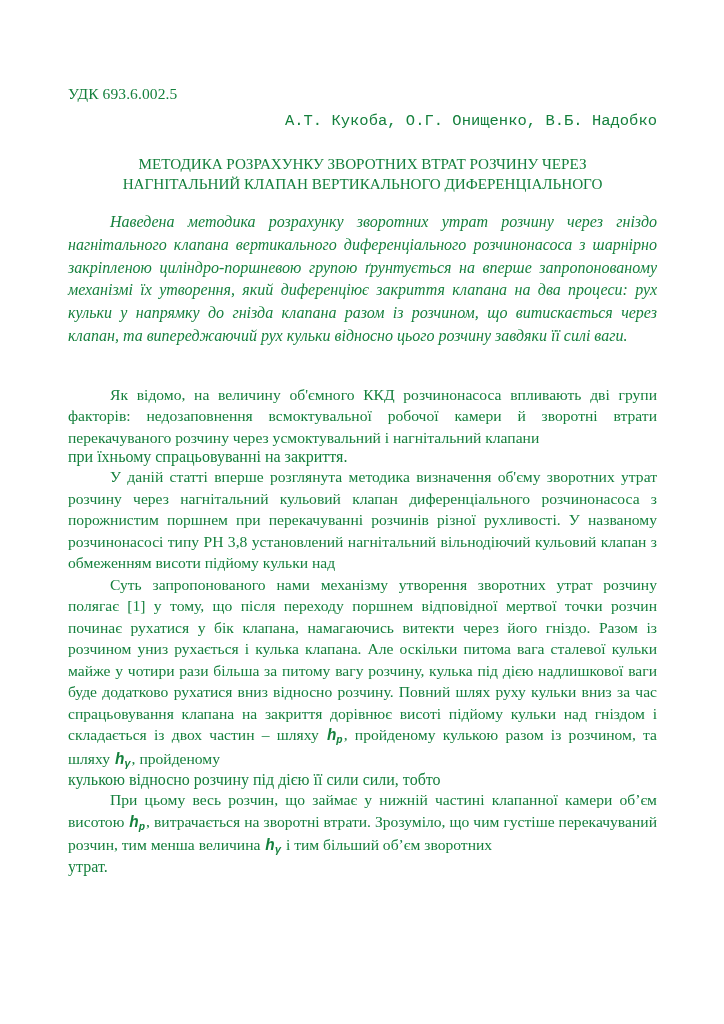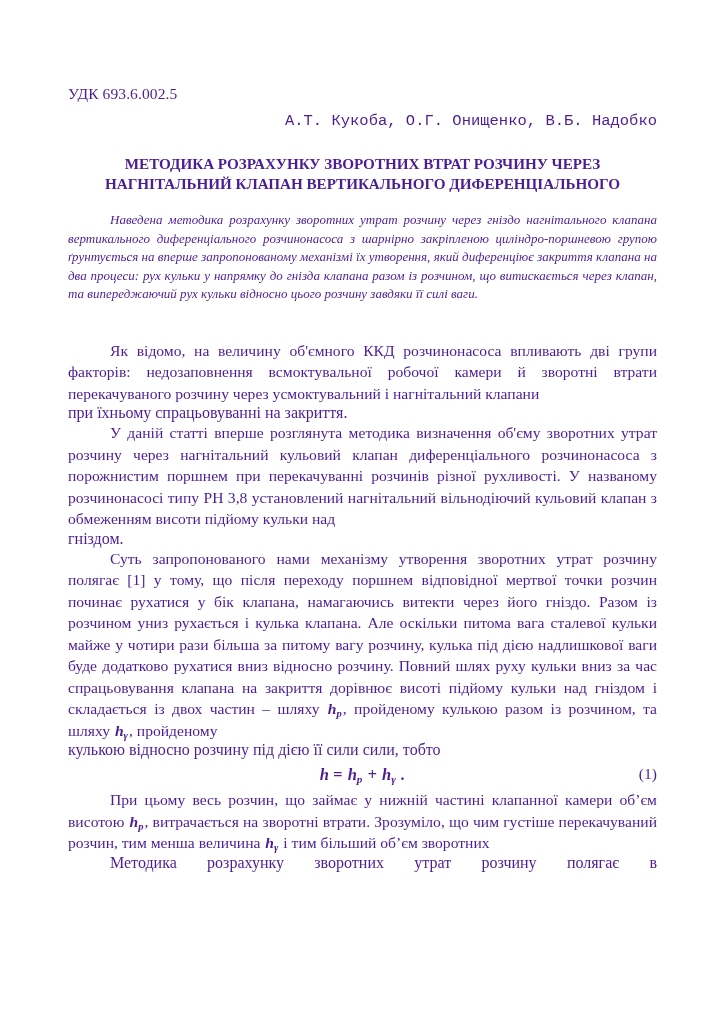--- a/index.html
+++ b/index.html
@@ -7,21 +7,21 @@
     padding: 0;
     background: #ffffff;
   }
   .page {
     position: relative;
     width: 724px;
     height: 984px;
     background: #ffffff;
     overflow: hidden;
     font-family: "Liberation Serif", "DejaVu Serif", serif;
-    color: #4c1d95;
+    color: #15803d;
   }
   .content {
     position: absolute;
     left: 68px;
     top: 84px;
     width: 589px;
   }
 
   
   .udc {
@@ -34,32 +34,32 @@
     text-align: right;
     font-size: 15.5px;
     line-height: 1.35;
     font-family: Liberation Mono, monospace;
   }
 
   
   .title {
     margin-top: 22px;
     text-align: center;
-    font-weight: bold;
+    font-weight: normal;
     font-size: 15.2px;
     line-height: 1.33;
     letter-spacing: -0.05px;
   }
   .title .tline { display: block; white-space: nowrap; }
 
   
   .abstract {
     margin-top: 17px;
     font-style: italic;
-    font-size: 13px;
+    font-size: 16px;
     line-height: 1.42;
     text-align: justify;
     text-indent: 42px;
     text-justify: inter-word;
   }
 
   
   .body-block { margin-top: 36px; }
   p.para {
     margin: 0;
@@ -74,21 +74,21 @@
   
   .stretch-line {
     display: flex;
     justify-content: space-between;
     width: 100%;
   }
   .stretch-line.indent { padding-left: 42px; box-sizing: border-box; }
 
   
   .mi {
-    font-family: Liberation Serif, serif;
+    font-family: Liberation Mono, monospace;
     font-style: italic;
     font-weight: bold;
     white-space: nowrap;
     padding: 0 1px;
   }
   .mi sub {
     font-size: .68em;
     font-style: italic;
     font-weight: bold;
     line-height: 0;
@@ -139,46 +139,33 @@
       <p class="para">
         <span>Як відомо, на величину об'ємного ККД розчинонасоса впливають дві групи факторів: недозаповнення всмоктувальної робочої камери й зворотні втрати перекачуваного розчину через усмоктувальний і нагнітальний клапани</span>
       </p>
       <div class="stretch-line">
         <span>при їхньому спрацьовуванні на закриття.</span>
       </div>
 
       <p class="para">
         <span>У даній статті вперше розглянута методика визначення об'єму зворотних утрат розчину через нагнітальний кульовий клапан диференціального розчинонасоса з порожнистим поршнем при перекачуванні розчинів різної рухливості. У названому розчинонасосі типу РН 3,8 установлений нагнітальний вільнодіючий кульовий клапан з обмеженням висоти підйому кульки над</span>
       </p>
-      <div class="stretch-line">
-        <span>гніздом.</span>
-      </div>
 
       <p class="para">
         <span>Суть запропонованого нами механізму утворення зворотних утрат розчину полягає [1] у тому, що після переходу поршнем відповідної мертвої точки розчин починає рухатися у бік клапана, намагаючись витекти через його гніздо. Разом із розчином униз рухається і кулька клапана. Але оскільки питома вага сталевої кульки майже у чотири рази більша за питому вагу розчину, кулька під дією надлишкової ваги буде додатково рухатися вниз відносно розчину. Повний шлях руху кульки вниз за час спрацьовування клапана на закриття дорівнює висоті підйому кульки над гніздом і складається із двох частин –</span>
         <span>шляху </span><span class="mi"><span>h</span><sub>p</sub></span><span>, пройденому кулькою разом із розчином, та шляху </span><span class="mi"><span>h</span><sub>γ</sub></span><span>, пройденому</span>
       </p>
       <div class="stretch-line">
         <span>кулькою відносно розчину під дією її сили сили, тобто</span>
       </div>
 
-      <div class="equation">
-        <span class="eq-body"><span>h</span>&nbsp;<span>=</span>&nbsp;<span class="mi"><span>h</span><sub>p</sub></span>&nbsp;<span>+</span>&nbsp;<span class="mi"><span>h</span><sub>γ</sub></span>&nbsp;<span>.</span></span>
-        <span class="eq-num">(1)</span>
-      </div>
 
       <p class="para">
         <span>При цьому весь розчин, що займає у нижній частині клапанної камери об’єм висотою </span><span class="mi"><span>h</span><sub>p</sub></span><span>, витрачається на зворотні втрати. Зрозуміло, що чим густіше перекачуваний розчин, тим менша величина </span><span class="mi"><span>h</span><sub>γ</sub></span><span> і тим більший об’єм зворотних</span>
       </p>
+      <div class="stretch-line">
+        <span>утрат.</span>
+      </div>
 
-      <div class="stretch-line indent">
-        <span>Методика</span>
-        <span>розрахунку</span>
-        <span>зворотних</span>
-        <span>утрат</span>
-        <span>розчину</span>
-        <span>полягає</span>
-        <span>в</span>
-      </div>
 
     </div>
   </div>
 </div>
 
 </body></html>

